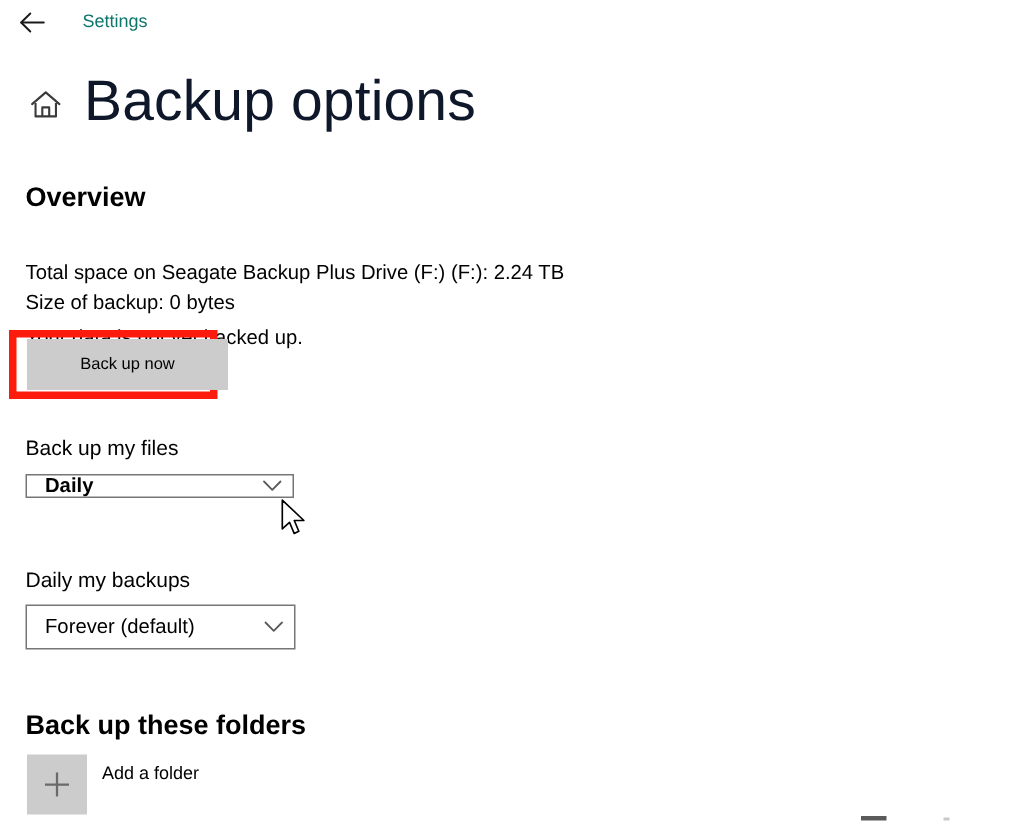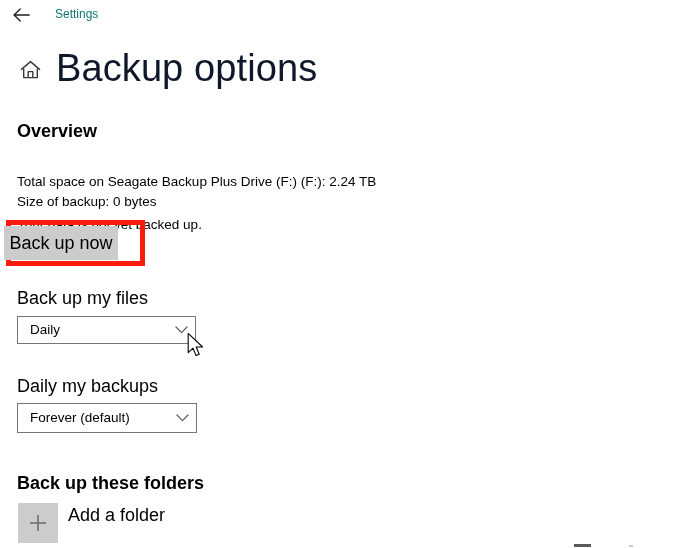--- a/index.html
+++ b/index.html
@@ -102,58 +102,58 @@
     left: 6px; top: 220px;
     width: 139px; height: 46px;
     box-sizing: border-box;
     border: 5px solid #fd1b0d;
     background: transparent;
   }
 
   
   #backup-now-button {
     position: absolute;
-    left: 4px; top: 226px;
-    width: 114px; height: 34px;
+    left: 18px; top: 226px;
+    width: 134px; height: 34px;
     background: #cccccc;
     border: 1px solid #cccccc;
     box-sizing: border-box;
     font-family: "Liberation Sans", sans-serif;
-    font-size: 18px;
+    font-size: 11px;
     color: #000000;
     padding: 0;
     cursor: default;
     display: flex;
     align-items: center;
     justify-content: center;
   }
 
   
   .field-label {
     position: absolute;
     left: 17px;
-    font-size: 18px;
+    font-size: 14px;
     line-height: 18px;
     color: #000000;
     white-space: nowrap;
   }
   #freq-label { top: 289px; }
   #keep-label { top: 377px; }
 
   
   .combo {
     position: absolute;
     box-sizing: border-box;
     background: #ffffff;
     border: 1px solid #767676;
     display: flex;
     align-items: center;
     cursor: default;
   }
-  #freq-combo { left: 17px; top: 316px; width: 179px; height: 28px; }
+  #freq-combo { left: 17px; top: 316px; width: 179px; height: 16px; font-weight: bold; }
   #keep-combo { left: 17px; top: 403px; width: 180px; height: 30px; gap: 20px; }
   .combo-value {
     flex: 1 1 auto;
     padding-left: 12px;
     font-size: 13.5px;
     line-height: 18px;
     color: #000000;
     white-space: nowrap;
     overflow: hidden;
   }
@@ -176,21 +176,21 @@
     background: #cccccc;
     display: flex;
     align-items: center;
     justify-content: center;
     cursor: default;
   }
   #add-folder-tile svg { display: block; }
   #add-folder-label {
     position: absolute;
     left: 68px; top: 506px;
-    font-size: 18px;
+    font-size: 12px;
     line-height: 18px;
     color: #000000;
     white-space: nowrap;
     cursor: default;
   }
 
   
   #bottom-clipped-control {
     position: absolute;
     left: 574px; top: 544px;

